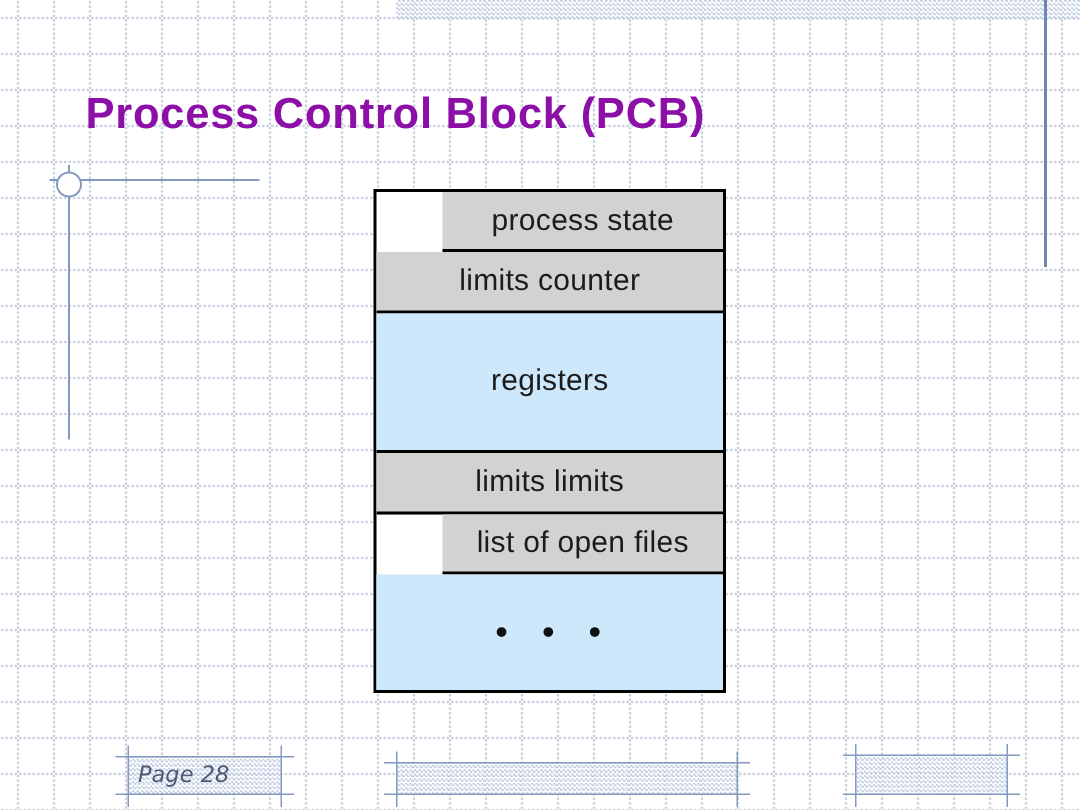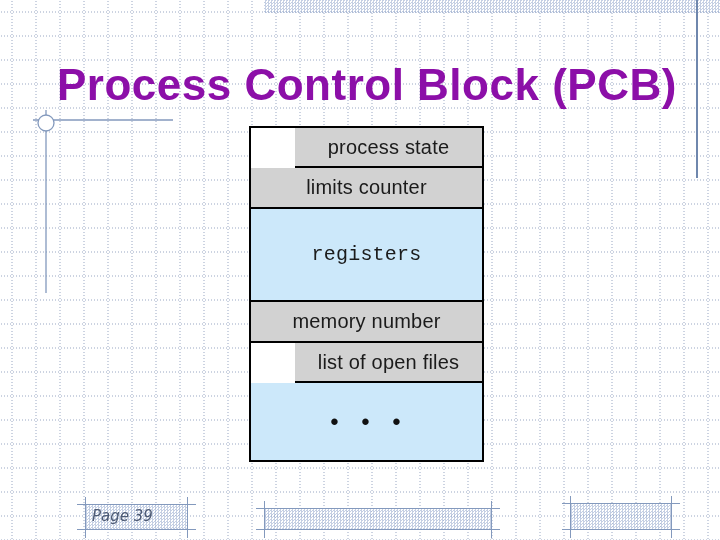--- a/index.html
+++ b/index.html
@@ -13,39 +13,39 @@
     background-position: 0 0, 0 0;
     font-family:"Liberation Sans","DejaVu Sans",sans-serif;
   }
   .hatch{
     background: repeating-conic-gradient(rgba(148,168,205,0.55) 0% 25%, rgba(255,255,255,0.9) 0% 50%) 0 0 / 3px 3px;
   }
   .top-band{ position:absolute; left:264px; top:0; width:456px; height:13px; }
   .right-line{ position:absolute; left:696px; top:0; width:2px; height:178px; background:#6f87ad; }
   .title{
     position:absolute; left:57px; top:60px; margin:0;
-    font-size:44px; font-weight:700; letter-spacing:0.5px;
+    font-size:29px; font-weight:700; letter-spacing:0.5px;
     color:#8c0fa8; white-space:nowrap;
   }
   .ornament{ position:absolute; left:0; top:0; pointer-events:none; }
 
   
   .pcb{
     position:absolute; left:249px; top:126px; width:231px;
     border:2px solid #000; background:#fff;
   }
   .row{
     display:flex; align-items:center; justify-content:center;
     border-bottom:2px solid #000;
     font-size:20px; color:#1b1b1b; letter-spacing:0.2px;
   }
   .row:last-child{ border-bottom:none; }
   .gray{ background:#d2d2d2; }
   .blue{ background:#cce8fa; }
-  .h38{ height:38px;margin-left:44px; } .h39{ height:39px; } .h91{ height:91px;font-family:Liberation Mono, monospace; } .h77{ height:77px; }
+  .h38{ height:38px;margin-left:44px; } .h39{ height:39px; } .h91{ height:91px; } .h77{ height:77px; }
   .dots span{ font-size:24px; word-spacing:12px; color:#111; letter-spacing:2px; }
 
   
   .band{ position:absolute; }
   .band .fill{ position:absolute; inset:0; }
   .band .hline{ position:absolute; left:-8px; right:-8px; height:1px; background:#8399bd; }
   .band .hline.t{ top:0; } .band .hline.b{ bottom:0; }
   .band .tick{ position:absolute; top:-7px; bottom:-8px; width:1px; background:#8399bd; }
   .band .tick.l{ left:0; } .band .tick.r{ right:0; }
   .page-label{
@@ -77,37 +77,37 @@
     <div class="row gray h38">
       <span>process state</span>
     </div>
     <div class="row gray h39">
       <span>limits counter</span>
     </div>
     <div class="row blue h91">
       <span>registers</span>
     </div>
     <div class="row gray h39">
-      <span>memory number</span>
+      <span>limits limits</span>
     </div>
     <div class="row gray h38">
       <span>list of open files</span>
     </div>
     <div class="row blue h77 dots">
       <span>• • •</span>
     </div>
   </div>
 
   <div class="band band-a">
     <div class="fill hatch"></div>
     <div class="hline t"></div>
     <div class="hline b"></div>
     <div class="tick l"></div>
     <div class="tick r"></div>
-    <span class="page-label">Page 39</span>
+    <span class="page-label">Page 28</span>
   </div>
 
   <div class="band band-b">
     <div class="fill hatch"></div>
     <div class="hline t"></div>
     <div class="hline b"></div>
     <div class="tick l"></div>
     <div class="tick r"></div>
   </div>
 

